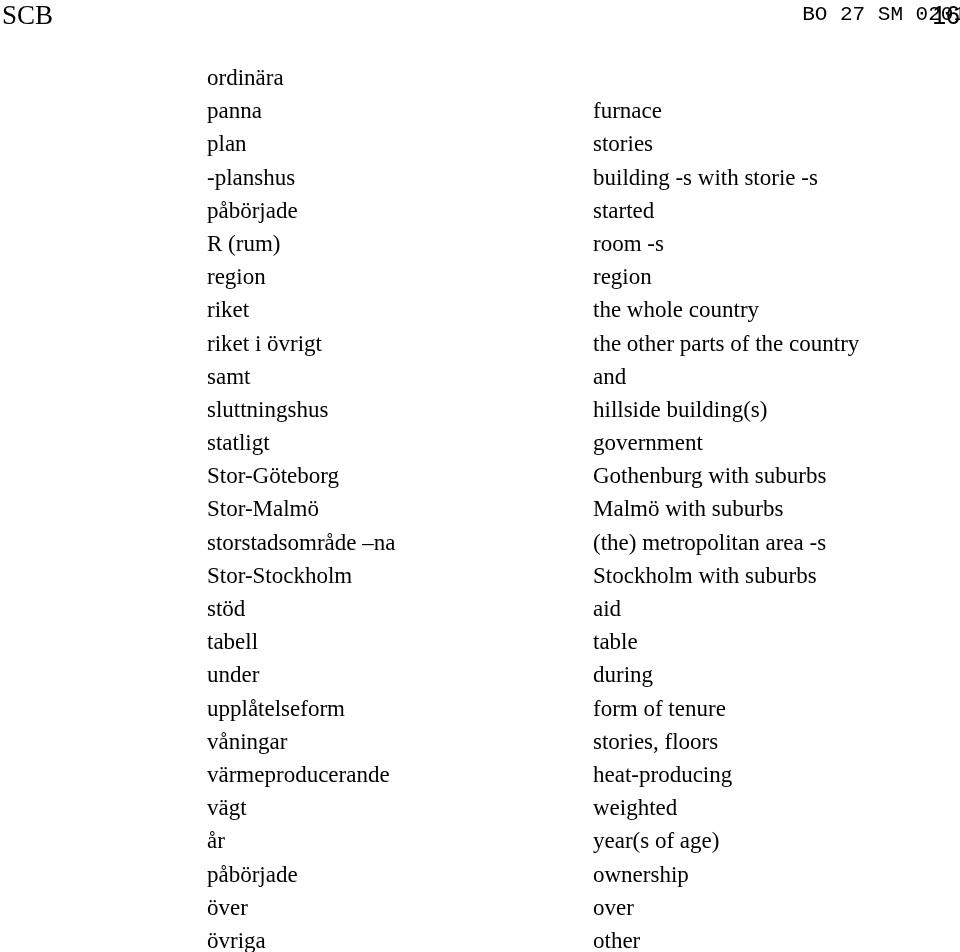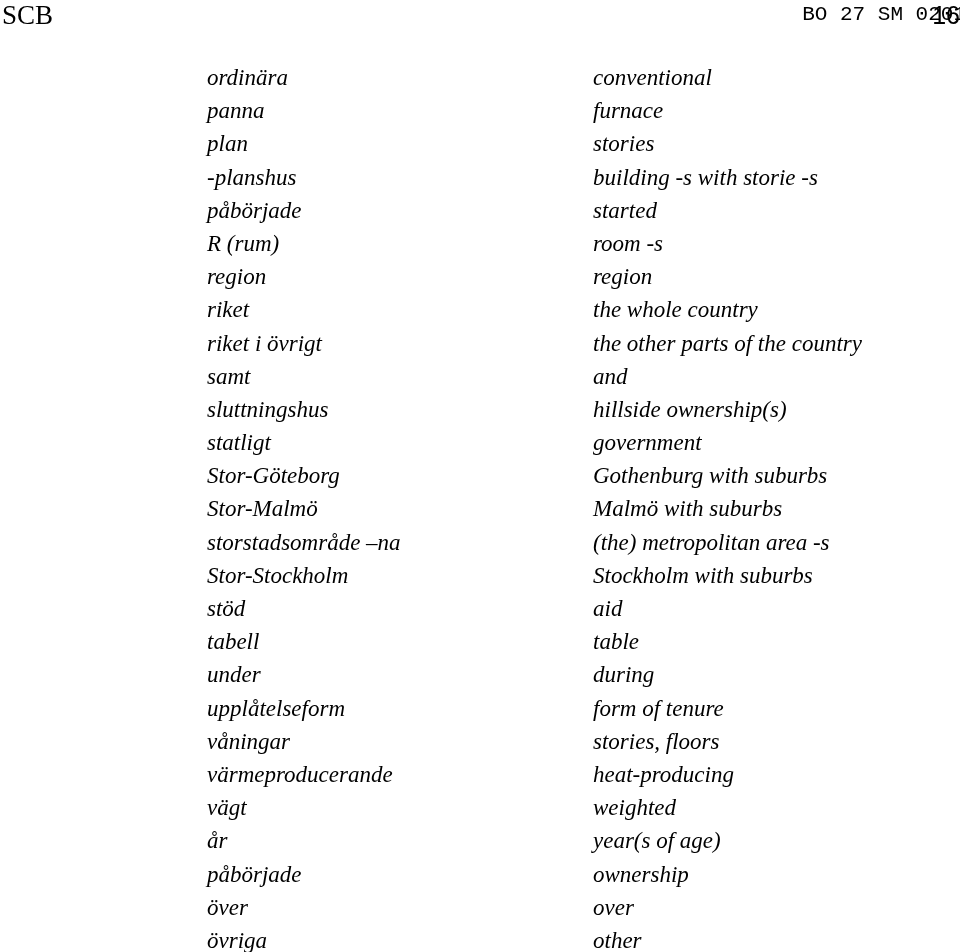--- a/index.html
+++ b/index.html
@@ -62,21 +62,20 @@
   .glossary {
     position: absolute;
     left: 0;
     top: 62px;
     width: 960px;
   }
   .glossary-row {
     position: relative;
     height: 33.2px;
     width: 959px;
-    font-style: italic;
   }
   .term-sv,
   .term-en {
     position: absolute;
     top: 0;
     font-size: 23px;
     line-height: 31px;
     white-space: nowrap;
   }
   .term-sv {
@@ -91,21 +90,20 @@
 
 <div class="page-header">
   <div class="hdr-org">SCB</div>
   <div class="hdr-pageno">16</div>
   <div class="hdr-pubcode">BO 27 SM 0201</div>
 </div>
 
 <div class="glossary" id="glossary-list">
     <div class="glossary-row">
       <span class="term-sv">ordinära</span>
-      <span class="term-en">conventional</span>
     </div>
     <div class="glossary-row">
       <span class="term-sv">panna</span>
       <span class="term-en">furnace</span>
     </div>
     <div class="glossary-row">
       <span class="term-sv">plan</span>
       <span class="term-en">stories</span>
     </div>
     <div class="glossary-row">
@@ -131,21 +129,21 @@
     <div class="glossary-row">
       <span class="term-sv">riket i övrigt</span>
       <span class="term-en">the other parts of the country</span>
     </div>
     <div class="glossary-row">
       <span class="term-sv">samt</span>
       <span class="term-en">and</span>
     </div>
     <div class="glossary-row">
       <span class="term-sv">sluttningshus</span>
-      <span class="term-en">hillside ownership(s)</span>
+      <span class="term-en">hillside building(s)</span>
     </div>
     <div class="glossary-row">
       <span class="term-sv">statligt</span>
       <span class="term-en">government</span>
     </div>
     <div class="glossary-row">
       <span class="term-sv">Stor-Göteborg</span>
       <span class="term-en">Gothenburg with suburbs</span>
     </div>
     <div class="glossary-row">

